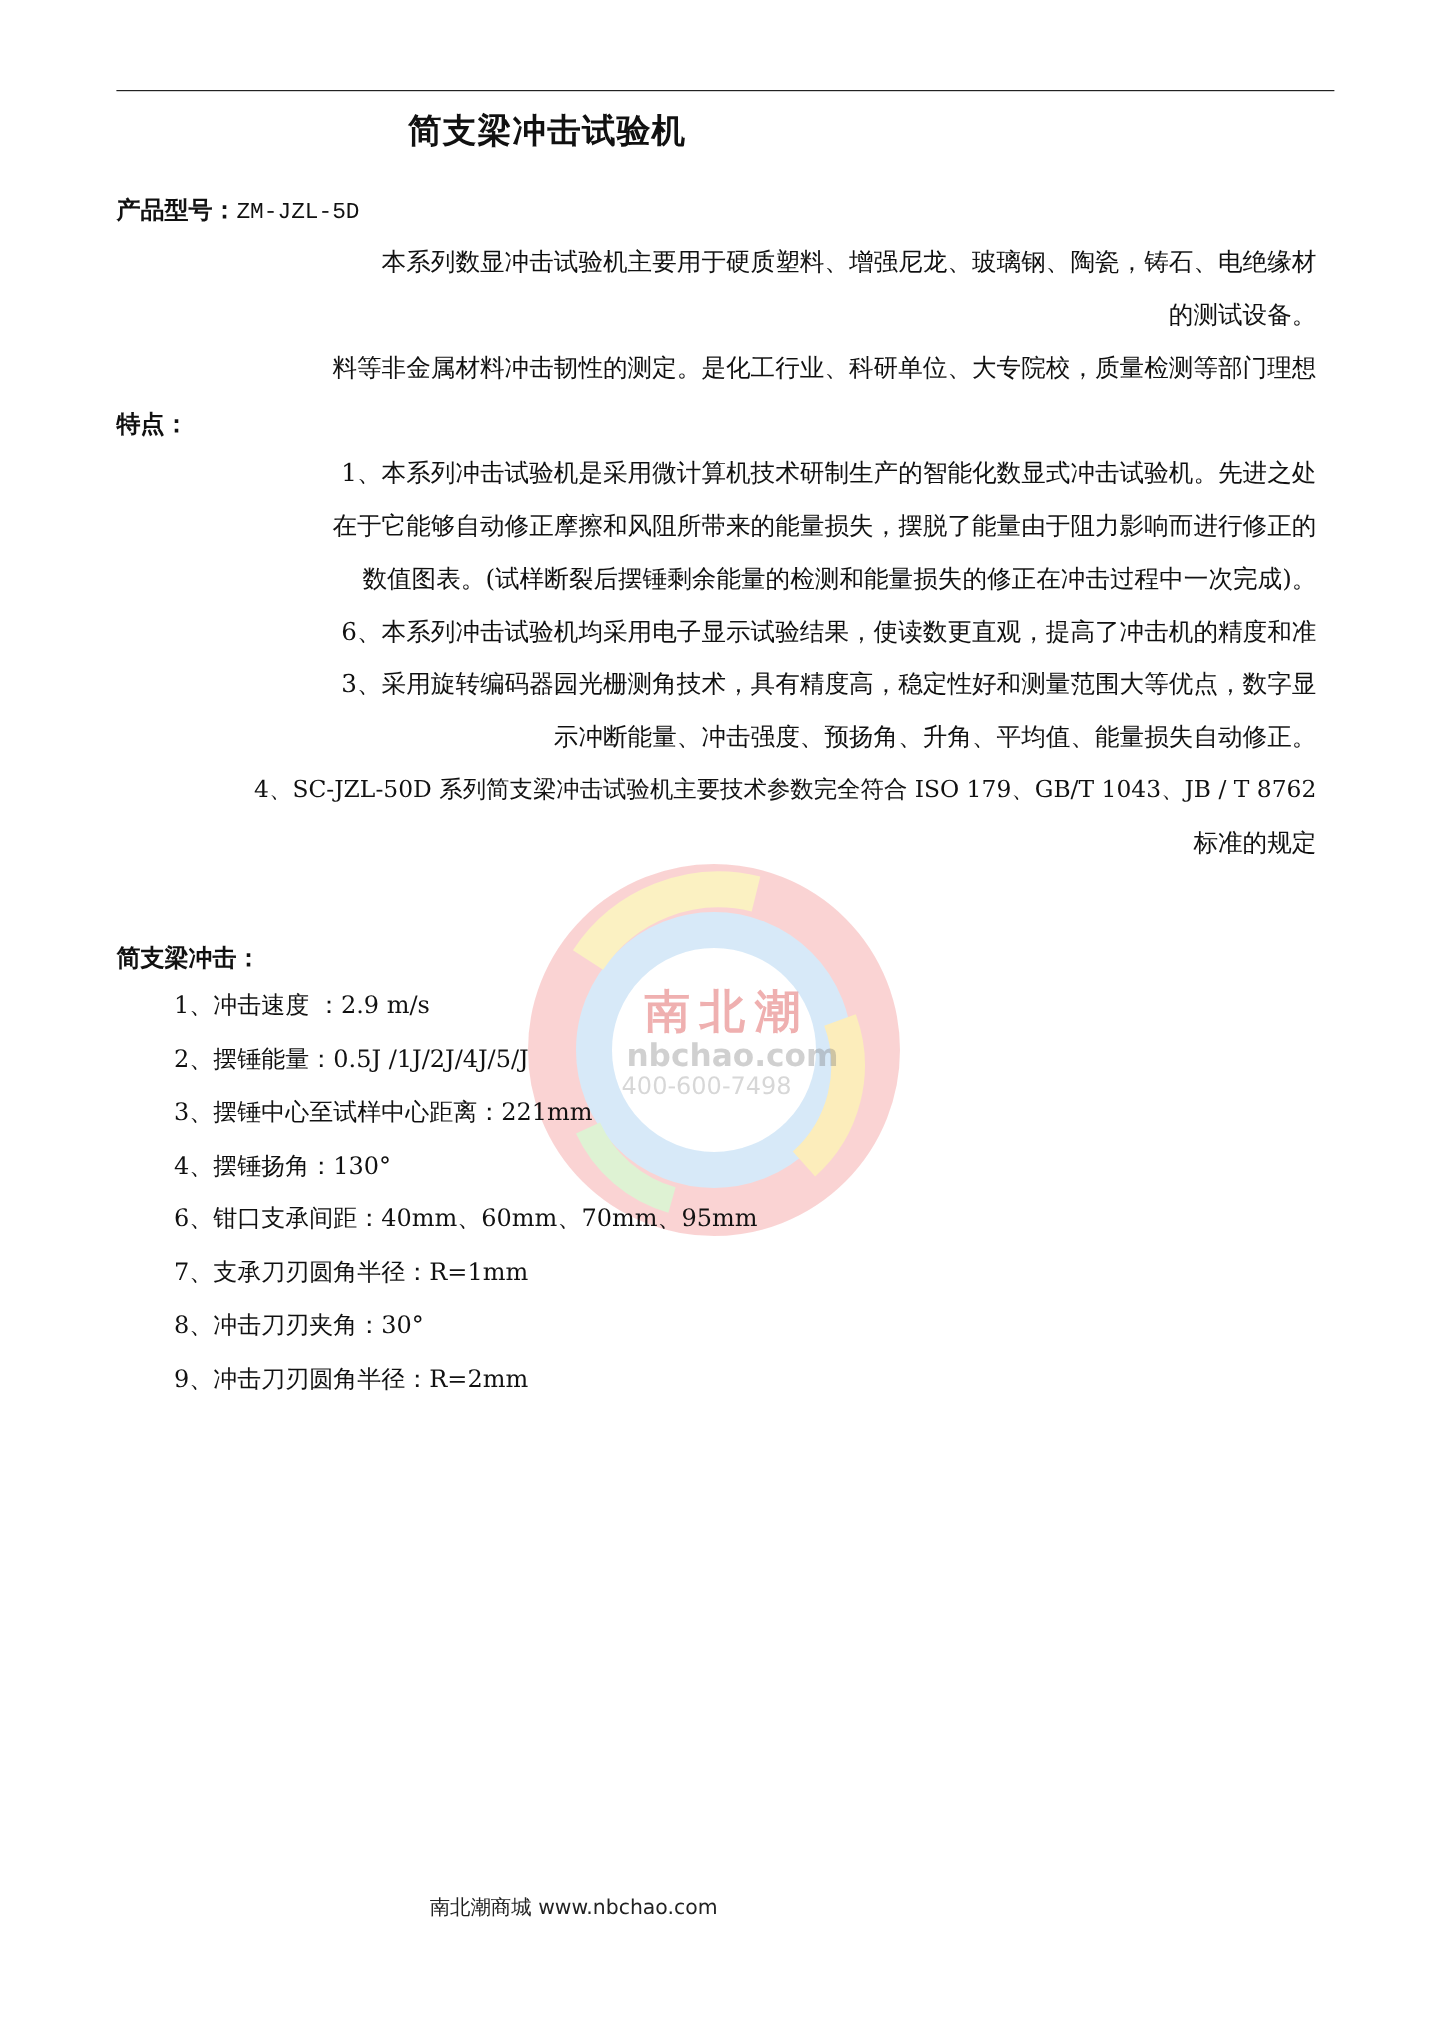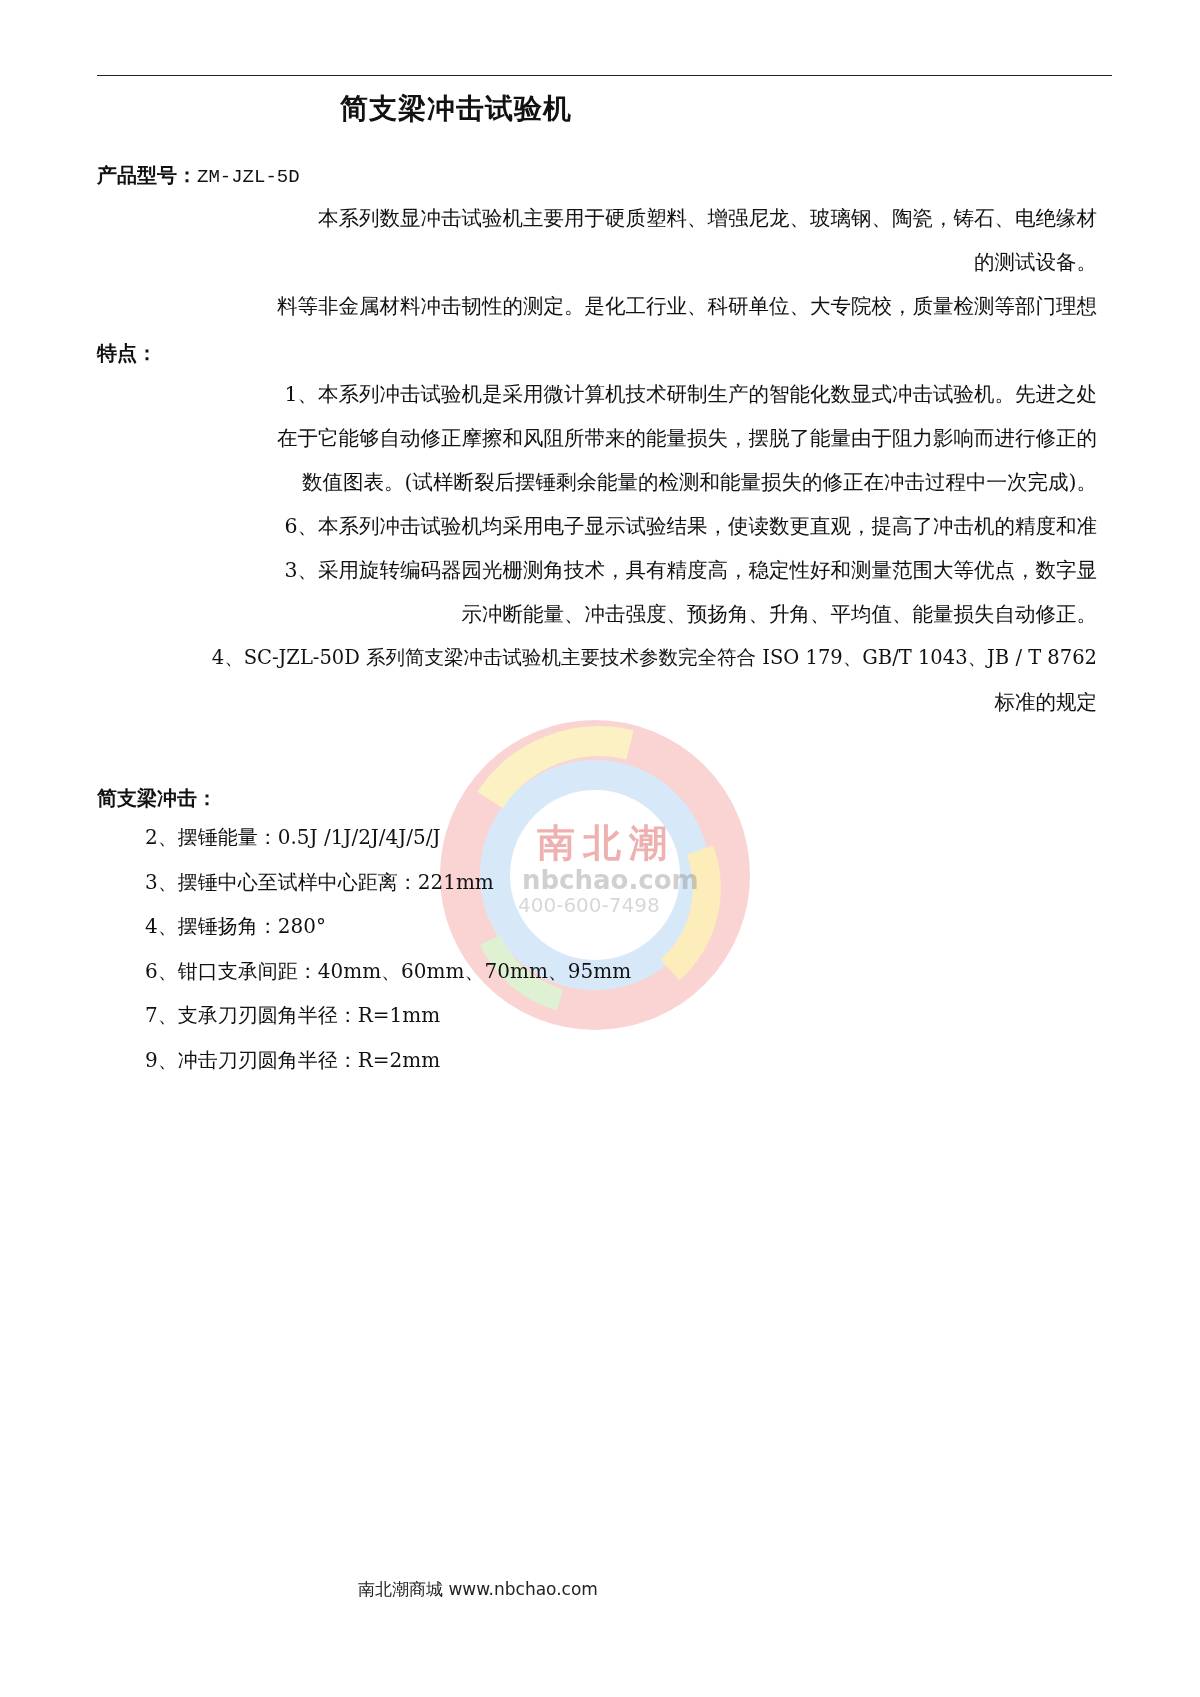--- a/index.html
+++ b/index.html
@@ -68,21 +68,23 @@
   <p style="padding-left:10px;"> 6、本系列冲击试验机均采用电子显示试验结果，使读数更直观，提高了冲击机的精度和准</p>
   <p style="padding-left:10px;"> 3、采用旋转编码器园光栅测角技术，具有精度高，稳定性好和测量范围大等优点，数字显</p>
   <p>示冲断能量、冲击强度、预扬角、升角、平均值、能量损失自动修正。</p>
   <p style="padding-left:10px; font-size:19.5px;"> 4、SC-JZL-50D 系列简支梁冲击试验机主要技术参数完全符合 ISO 179、GB/T 1043、JB / T 8762</p>
   <p>标准的规定</p>
 </div>
 
 <div class="h" style="top:785px;">简支梁冲击：</div>
 
 <div class="spec" style="top:815px;">
+  <div>1、冲击速度 ：2.9 m/s</div>
   <div>2、摆锤能量：0.5J /1J/2J/4J/5/J</div>
   <div> 3、摆锤中心至试样中心距离：221mm</div>
-  <div>4、摆锤扬角：280°</div>
+  <div>4、摆锤扬角：130°</div>
   <div>6、钳口支承间距：40mm、60mm、70mm、95mm</div>
   <div>7、支承刀刃圆角半径：R=1mm</div>
+  <div>8、冲击刀刃夹角：30°</div>
   <div>9、冲击刀刃圆角半径：R=2mm</div>
 </div>
 
 <div class="footer">南北潮商城  www.nbchao.com</div>
 
 </body></html>

